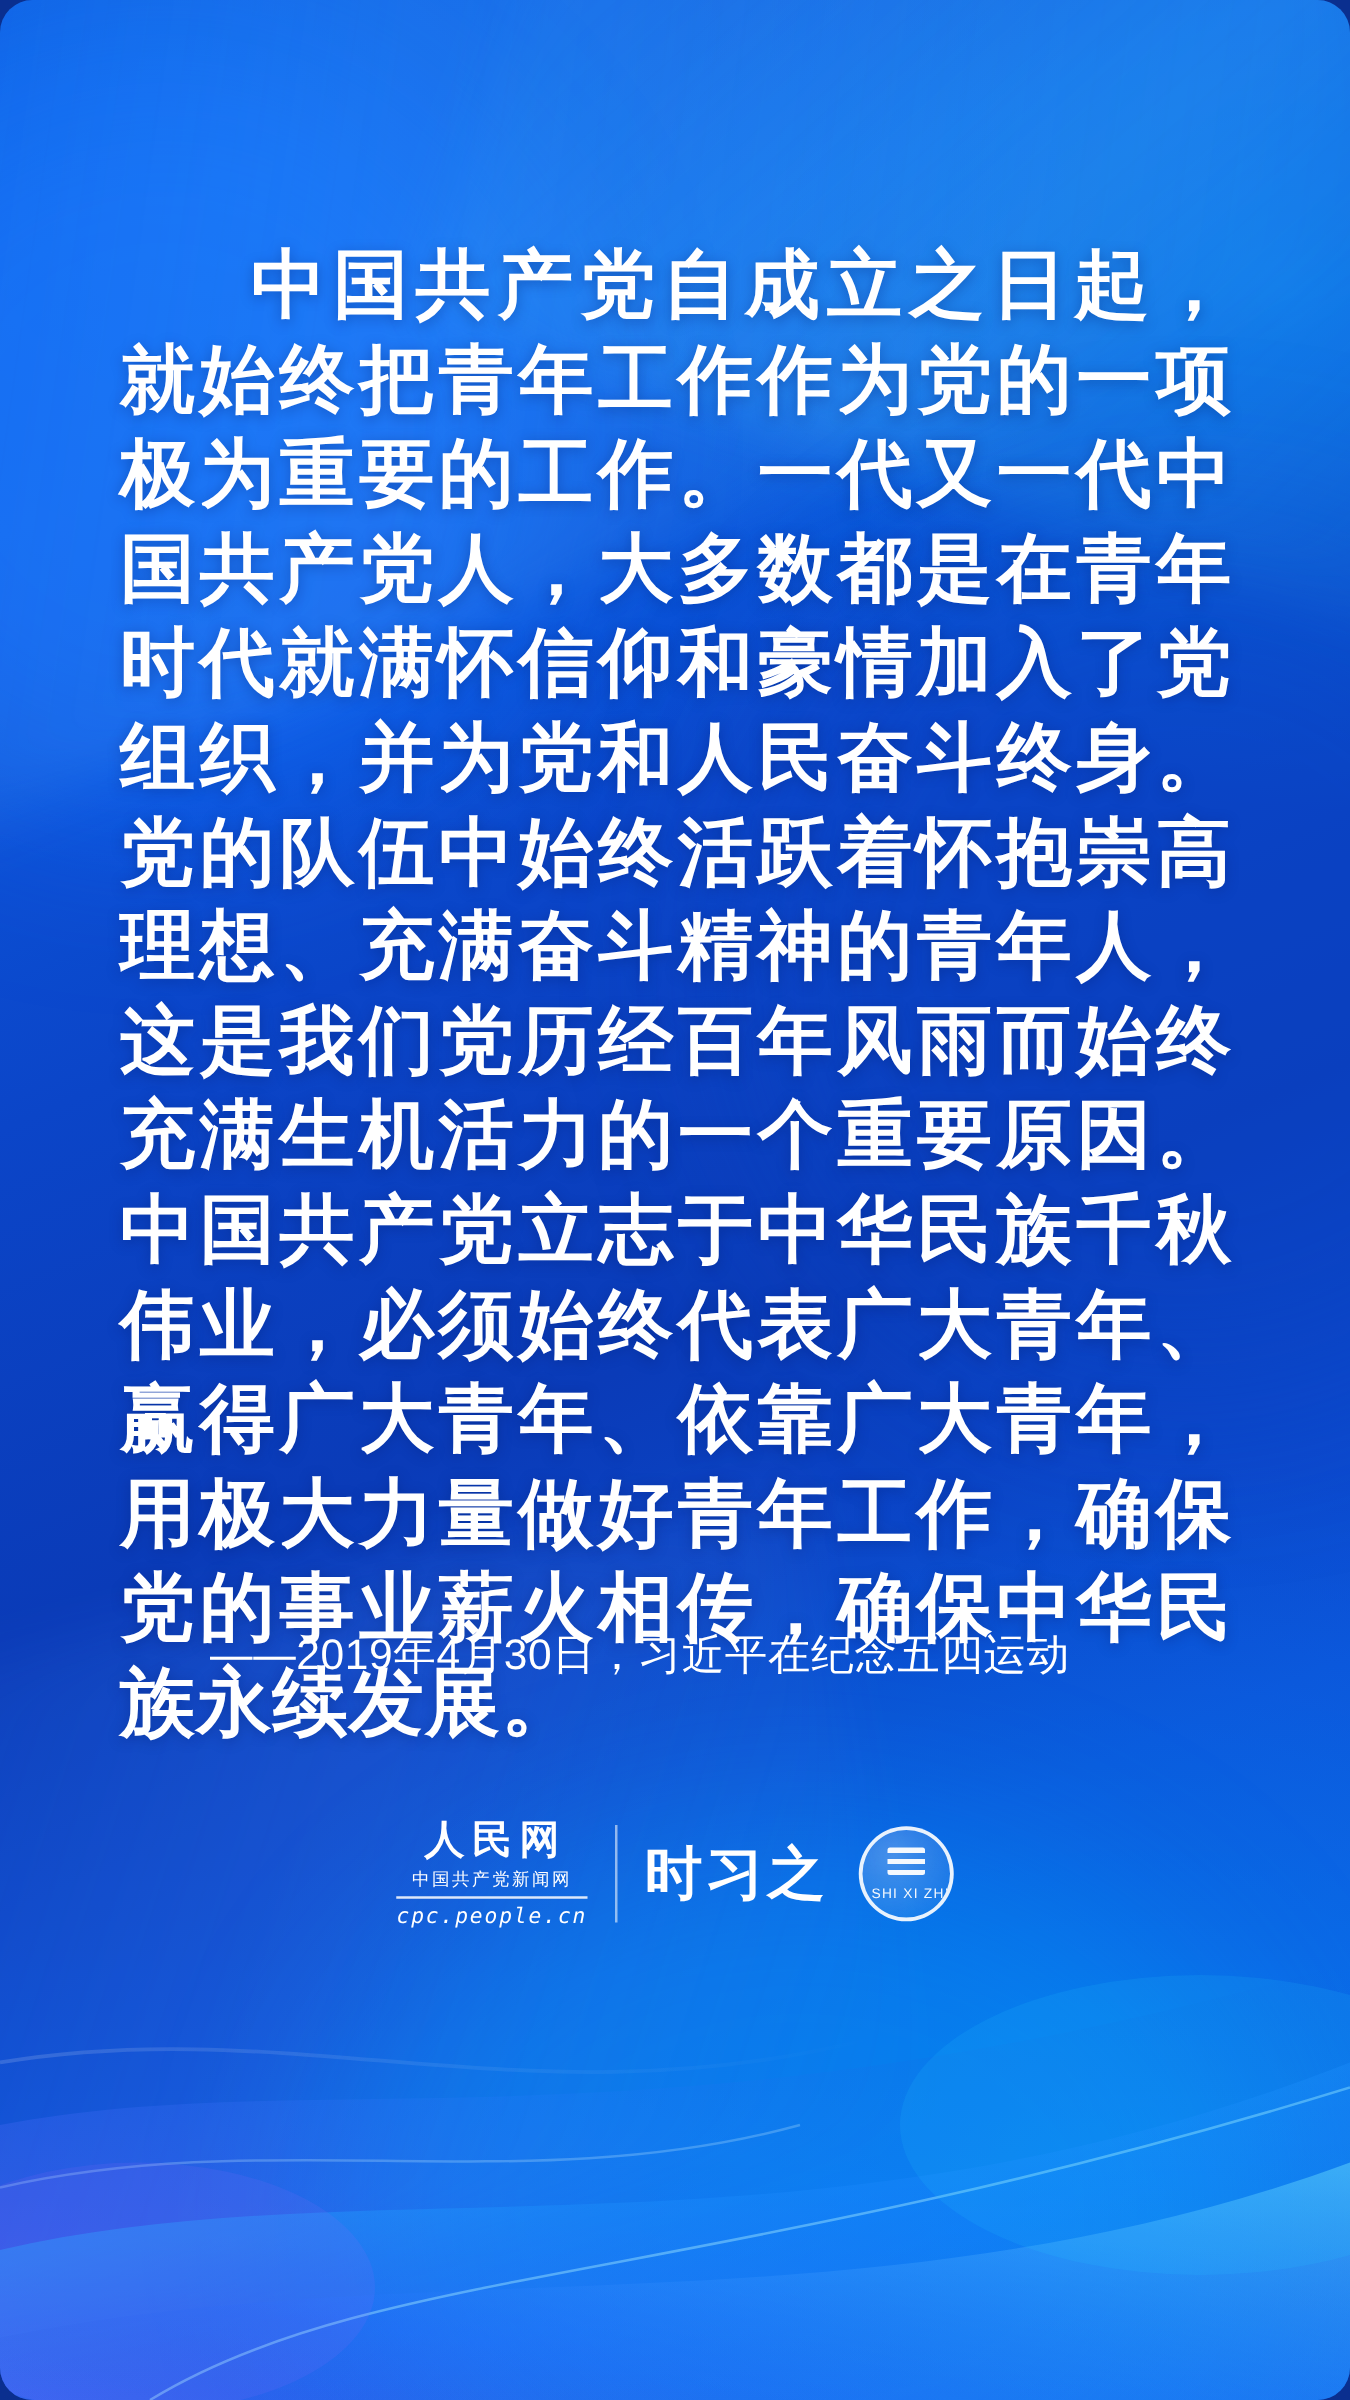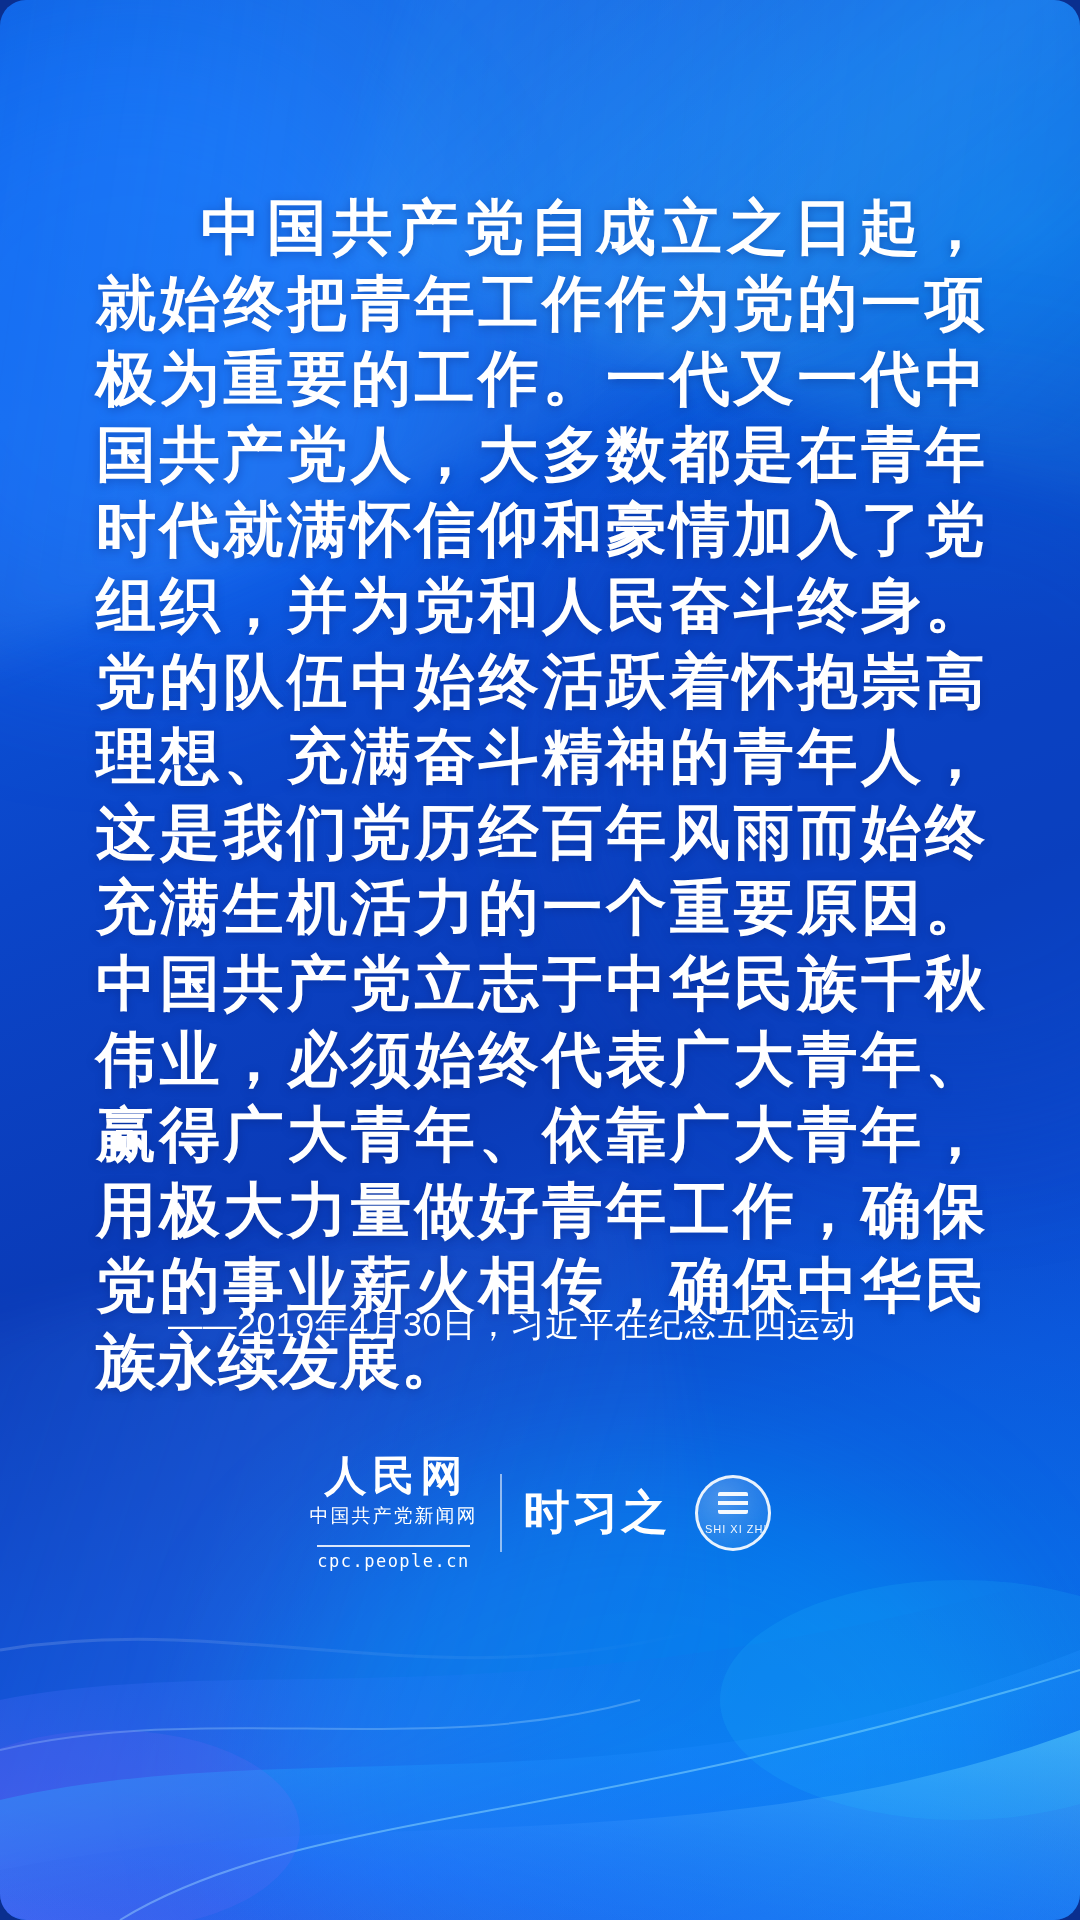--- a/index.html
+++ b/index.html
@@ -102,40 +102,41 @@
 
   .people-logo {
     display: flex;
     flex-direction: column;
     align-items: center;
     color: #ffffff;
     line-height: 1;
   }
   .people-logo .cn {
     font-family: "DejaVu Serif", "Liberation Serif", serif;
-    font-size: 42px;
+    font-size: 32px;
     font-weight: 700;
     letter-spacing: 6px;
     padding-left: 6px;
   }
   .people-logo .sub {
     margin-top: 9px;
-    font-size: 19px;
+    font-size: 14px;
     letter-spacing: 2px;
     font-weight: 400;
     white-space: nowrap;
   }
   .people-logo .en {
-    margin-top: 20px;
+    margin-top: 7px;
     font-family: "DejaVu Sans Mono", "Liberation Mono", monospace;
     font-size: 17px;
     letter-spacing: 1.5px;
     border-top: 2px solid rgba(255,255,255,0.85);
     padding-top: 6px;
     white-space: nowrap;
+    font-style: italic;
   }
 
   .divider-v {
     width: 2px;
     height: 78px;
     background: rgba(255,255,255,0.55);
   }
 
   .shixi {
     display: flex;

